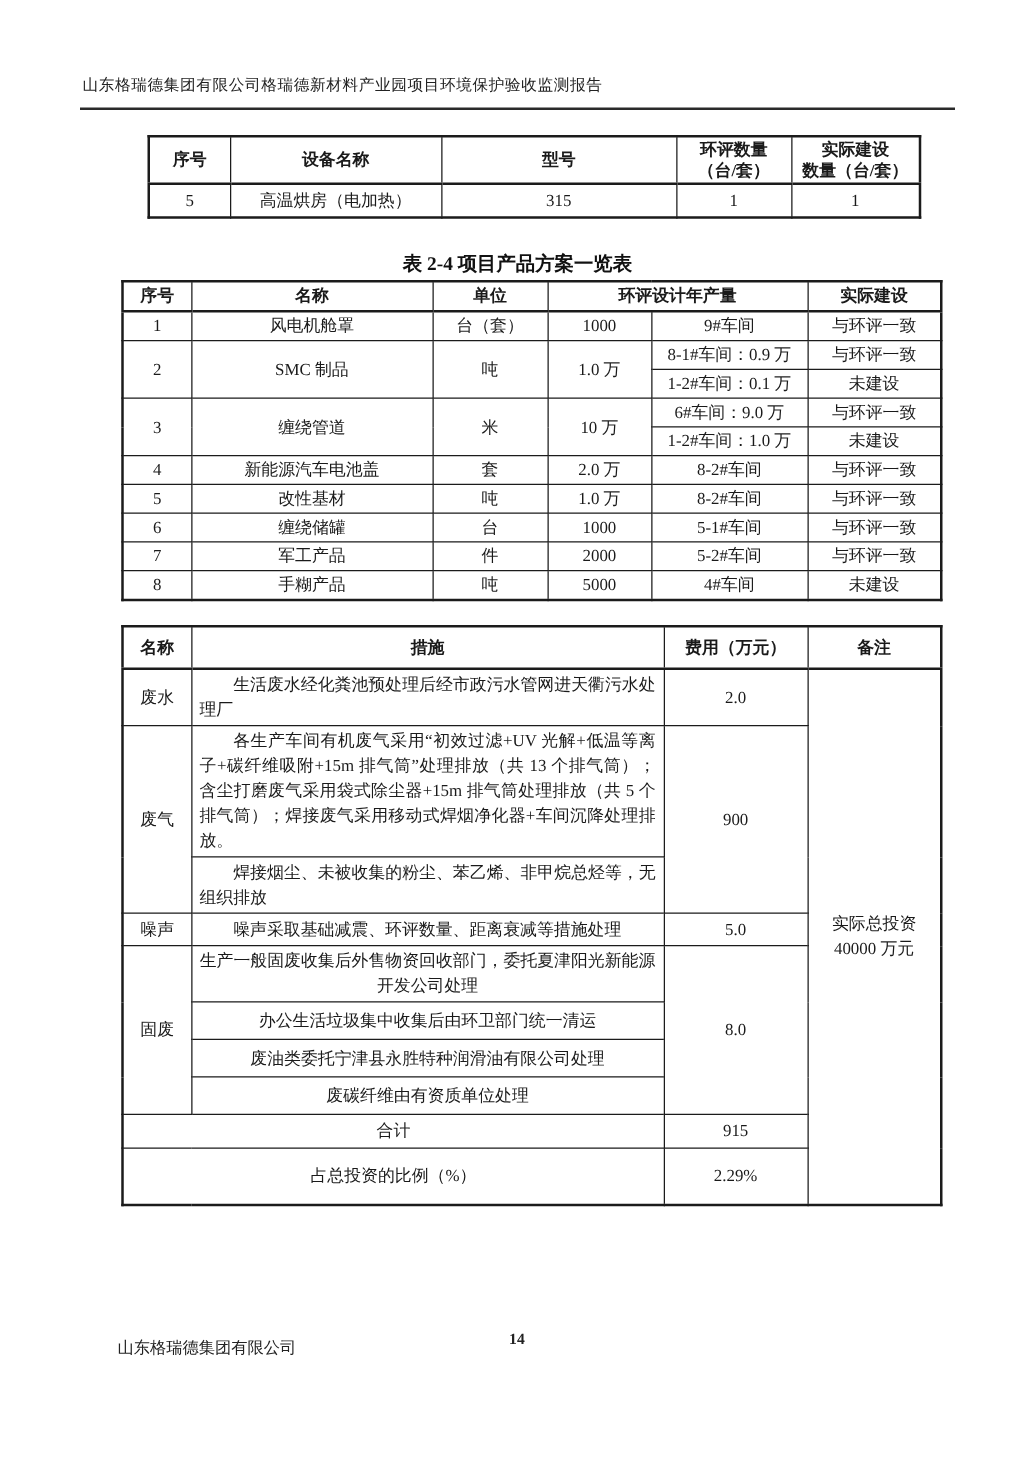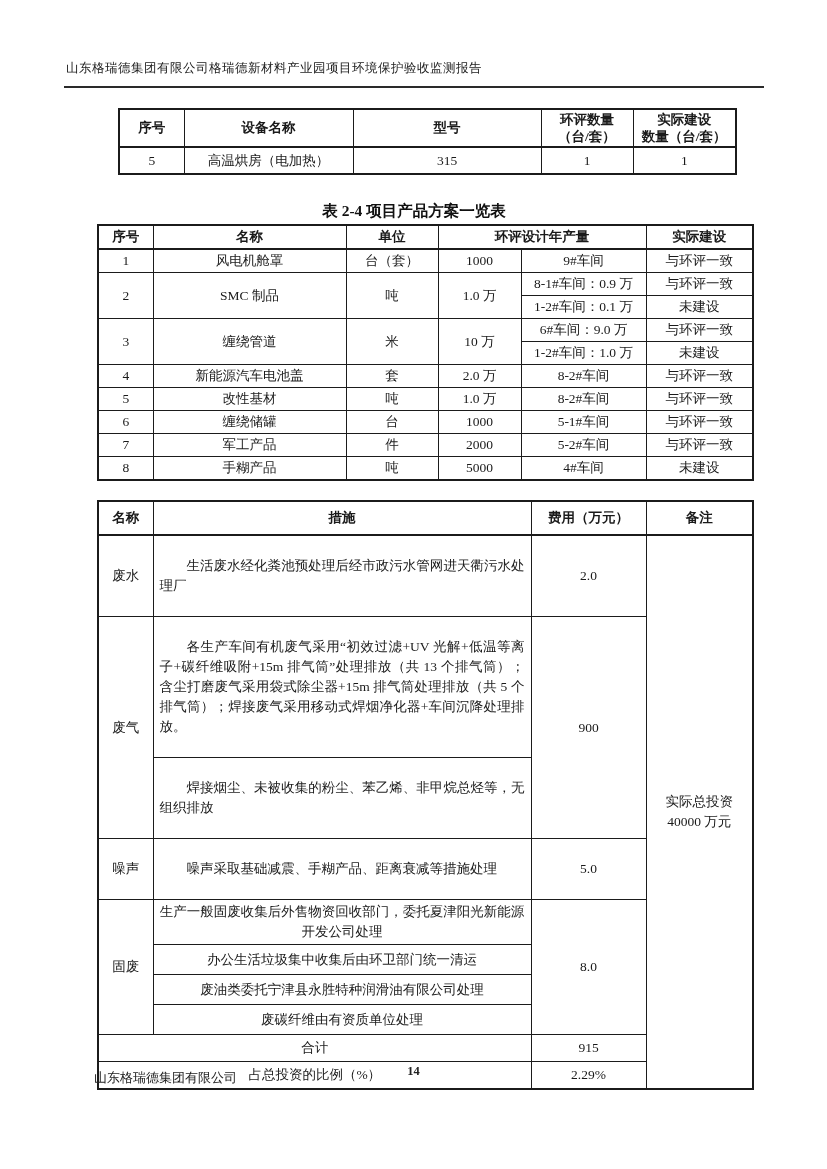--- a/index.html
+++ b/index.html
@@ -27,21 +27,21 @@
     text-align: center; vertical-align: middle;
     font-size: 13.5px; line-height: 20px;
     padding: 1px 3px; overflow: hidden;
     font-weight: normal;
   }
   th { font-weight: bold; }
   .tbl { position: absolute; border: 2px solid #1b1b1b; }
   tr.head-row th { border-bottom: 2px solid #1b1b1b; }
   .para {
     text-align: justify; text-align-last: left;
-    text-indent: 2em; padding: 20px 6px;
+    text-indent: 2em; padding: 2px 6px;
   }
   .para-noindent-center { padding: 2px 6px; }
   .section-title {
     position: absolute; left: 66px; width: 696px;
     text-align: center; font-weight: bold; font-size: 15.5px; color: #111;
   }
   .page-number {
     position: absolute; top: 1064px; left: 0; width: 827px;
     text-align: center; font-size: 12.5px; color: #222; font-weight: bold;
   }
@@ -208,42 +208,42 @@
   <tr style="height:104px;">
     <td rowspan="2">废气</td>
     <td class="para">各生产车间有机废气采用“初效过滤+UV 光解+低温等离子+碳纤维吸附+15m 排气筒”处理排放（共 13 个排气筒）；含尘打磨废气采用袋式除尘器+15m 排气筒处理排放（共 5 个排气筒）；焊接废气采用移动式焊烟净化器+车间沉降处理排放。</td>
     <td rowspan="2">900</td>
   </tr>
   <tr style="height:42px;">
     <td class="para">焊接烟尘、未被收集的粉尘、苯乙烯、非甲烷总烃等，无组织排放</td>
   </tr>
   <tr style="height:26px;">
     <td>噪声</td>
-    <td class="para">噪声采取基础减震、手糊产品、距离衰减等措施处理</td>
+    <td class="para">噪声采取基础减震、环评数量、距离衰减等措施处理</td>
     <td>5.0</td>
   </tr>
   <tr style="height:42px;">
     <td rowspan="4">固废</td>
     <td class="para-noindent-center">生产一般固废收集后外售物资回收部门，委托夏津阳光新能源开发公司处理</td>
     <td rowspan="4">8.0</td>
   </tr>
   <tr style="height:30px;">
     <td class="para-noindent-center">办公生活垃圾集中收集后由环卫部门统一清运</td>
   </tr>
   <tr style="height:30px;">
     <td class="para-noindent-center">废油类委托宁津县永胜特种润滑油有限公司处理</td>
   </tr>
   <tr style="height:30px;">
     <td class="para-noindent-center">废碳纤维由有资质单位处理</td>
   </tr>
   <tr style="height:27px;">
     <td colspan="2">合计</td>
     <td>915</td>
   </tr>
-  <tr style="height:27px;margin-left:16px;">
+  <tr style="height:45px;margin-left:16px;">
     <td colspan="2">占总投资的比例（%）</td>
     <td>2.29%</td>
   </tr>
 </tbody>
   </table>
 
 <div class="page-number">14</div>
 <div class="footer-company">山东格瑞德集团有限公司</div>
 
 </body></html>

